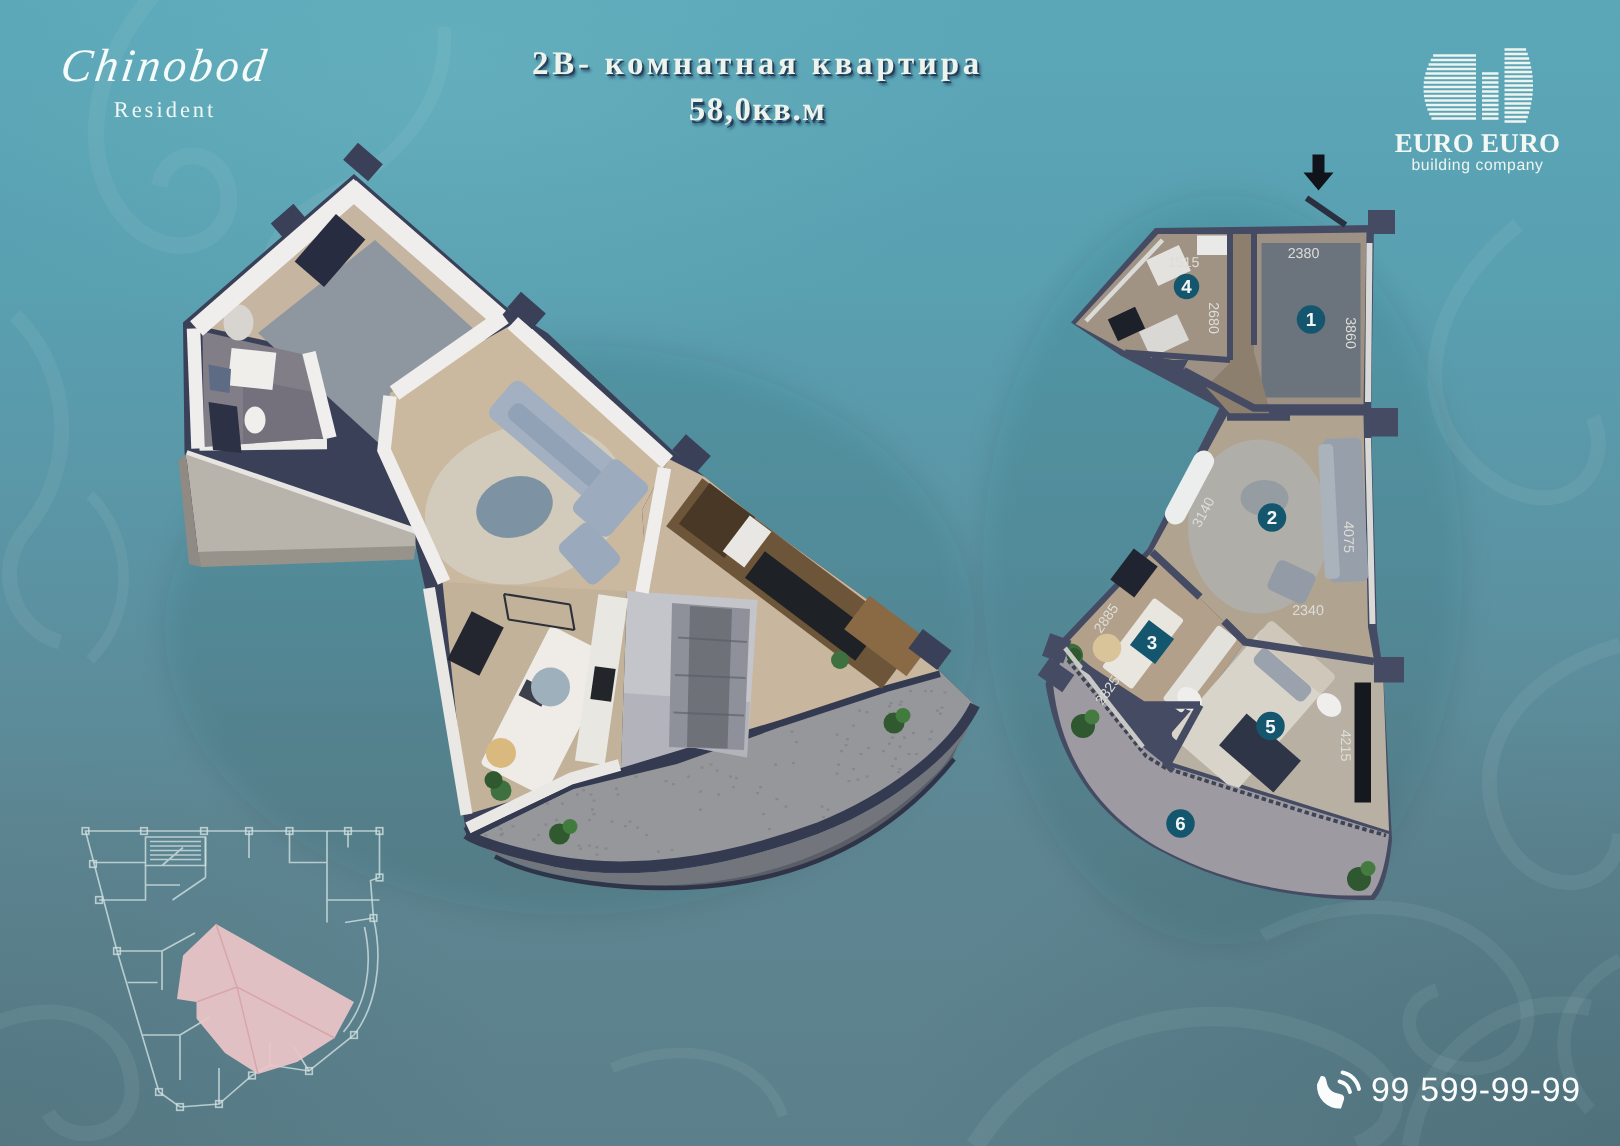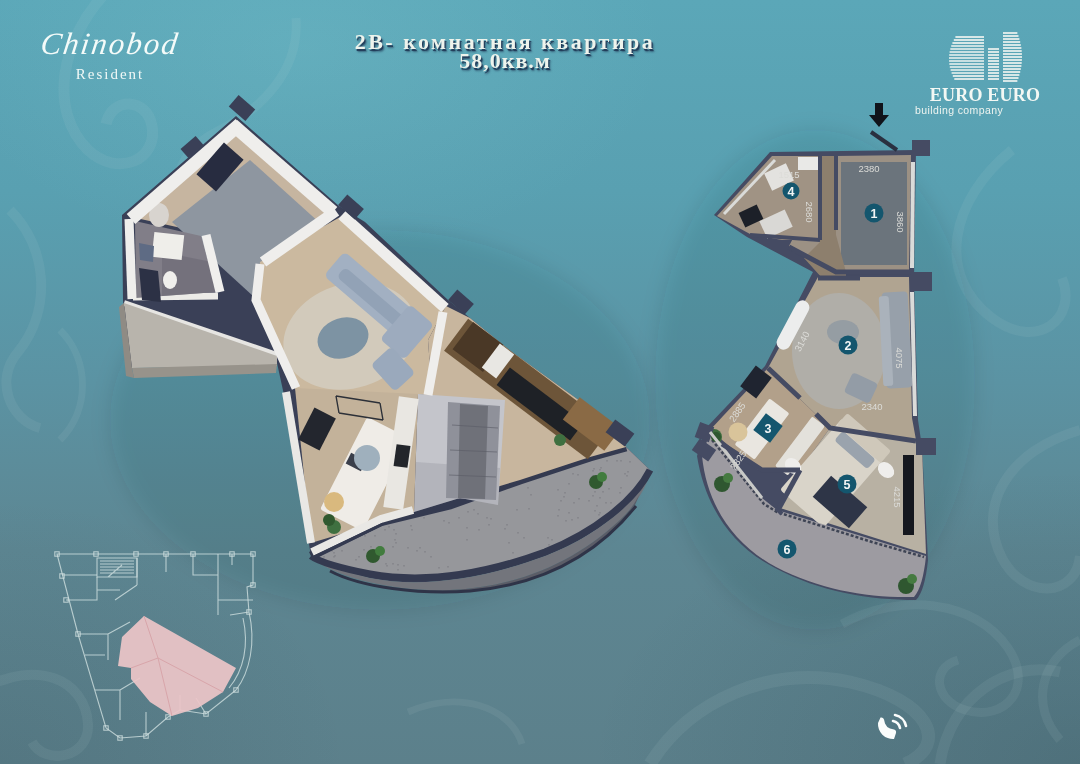--- a/index.html
+++ b/index.html
@@ -501,19 +501,20 @@
 <path d="M4,-14 a14,14 0 0 1 11,11" stroke="#fbfdfc" stroke-width="2.6" fill="none" stroke-linecap="round"></path>
 </g>
 </svg>
 
   <div class="t" style="left:30px;top:26px;width:160px;text-align:center;color:#f4fbf9;font-style:italic;font-size:31px;letter-spacing:2px;transform:skewX(-8deg)">Chinobod</div>
 
   <div class="t" style="left:30px;top:66px;width:160px;text-align:center;color:#f0f8f6;font-weight:normal;font-size:15px;letter-spacing:2px;">Resident</div>
 
   <div class="t" style="left:0px;top:29px;width:1010px;text-align:center;color:#eef3ec;font-weight:bold;font-size:22px;letter-spacing:2.5px;text-shadow:1.2px 1.8px 0 rgba(31,54,84,0.85), 2px 3px 2px rgba(26,48,79,0.6)">2В- комнатная квартира</div>
 
-  <div class="t" style="left:0px;top:48px;width:1010px;text-align:center;color:#eef3ec;font-weight:bold;font-size:22px;letter-spacing:1px;text-shadow:1.2px 1.8px 0 rgba(31,54,84,0.85), 2px 3px 2px rgba(26,48,79,0.6)">58,0кв.м</div>
+  <div class="t" style="left:0px;top:60px;width:1010px;text-align:center;color:#eef3ec;font-weight:bold;font-size:22px;letter-spacing:1px;text-shadow:1.2px 1.8px 0 rgba(31,54,84,0.85), 2px 3px 2px rgba(26,48,79,0.6)">58,0кв.м</div>
 
   <div class="t" style="left:915px;top:85px;width:140px;text-align:center;color:#f3f8f4;font-weight:bold;font-size:18px;letter-spacing:0.2px;">EURO EURO</div>
-  <div class="t" style="left:915px;top:104px;width:140px;color:#eef4f0;font-family:'Liberation Sans',sans-serif;font-size:10.5px;letter-spacing:0.4px;">building company</div>
-
-
+  <div class="t" style="left:915px;top:104px;width:140px;text-align:center;color:#eef4f0;font-family:'Liberation Sans',sans-serif;font-size:10.5px;letter-spacing:0.4px;">building company</div>
+
+
+  <div class="t" style="left:914px;top:714px;color:#fbfdfc;font-family:'Liberation Sans',sans-serif;font-size:22.5px;letter-spacing:0.5px;">99 599-99-99</div>
 </div>
 
 </body></html>

